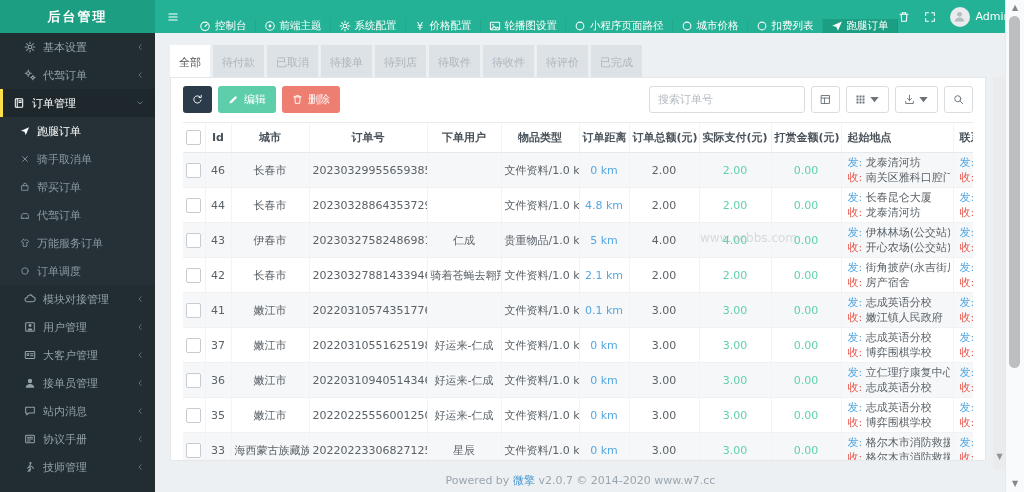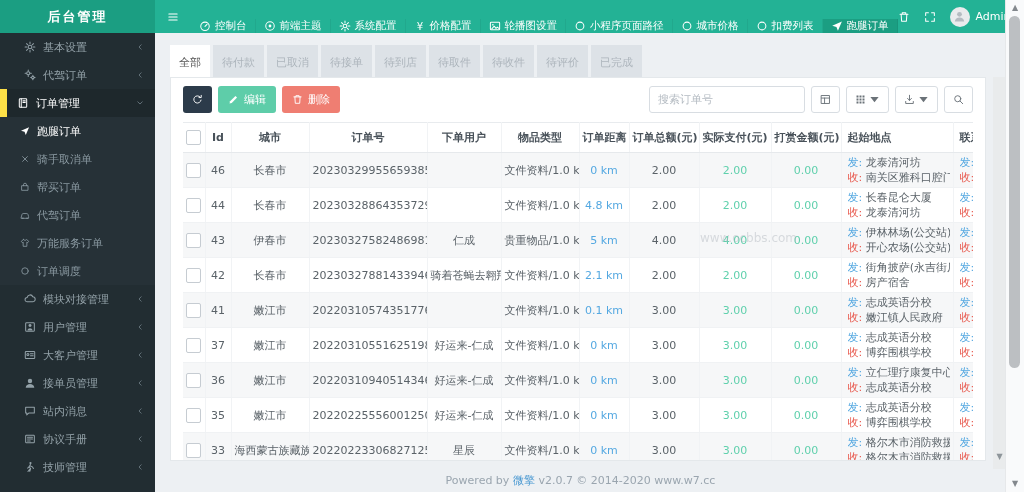--- a/index.html
+++ b/index.html
@@ -18,21 +18,21 @@
   .nav-item.active{background:#1b9e82;}
   .nav-right{margin-left:auto;display:flex;align-items:center;gap:14px;padding-right:14px;color:#fff;}
   .avatar{width:20px;height:20px;border-radius:50%;background:#e9ebed;color:#b4bbc1;display:flex;align-items:center;justify-content:center;overflow:hidden;}
   .avatar svg{width:13px;height:13px;}
   .nav-user{display:flex;align-items:center;gap:6px;font-size:11px;cursor:pointer;}
 
   
   .sidebar{position:absolute;left:0;top:33px;width:155px;height:459px;background:#222d32;z-index:4;}
   .side-item{height:28px;display:flex;align-items:center;gap:7px;padding:0 10px 0 24px;color:#93a1a8;font-size:11px;cursor:pointer;white-space:nowrap;}
   .side-item .chev{margin-left:auto;color:#6e7d85;}
-  .side-item.parent-open{background:#1e282c;border-left:7px solid #fde047;padding-left:10px;color:#fff;}
+  .side-item.parent-open{background:#1e282c;border-left:3px solid #fde047;padding-left:10px;color:#fff;}
   .submenu{background:#263137;}
   .submenu .side-item{padding-left:20px;color:#8a99a1;}
   .submenu .side-item.active{color:#fff;}
 
   
   .page{position:absolute;left:155px;top:33px;width:851px;height:459px;background:#edf0f3;overflow:hidden;}
   .tabs{position:absolute;left:15px;top:12px;display:flex;gap:3px;justify-content:space-between;}
   .tab{padding:10px 9px 9px;background:#dde2e7;color:#adb5bc;font-size:11px;cursor:pointer;white-space:nowrap;}
   .tab.active{background:#fff;color:#555;}
   .card{position:absolute;left:15px;top:44px;width:816px;height:384px;background:#fff;border:1px solid #e4e8eb;padding:8px 12px 0;box-sizing:border-box;overflow:hidden;}

